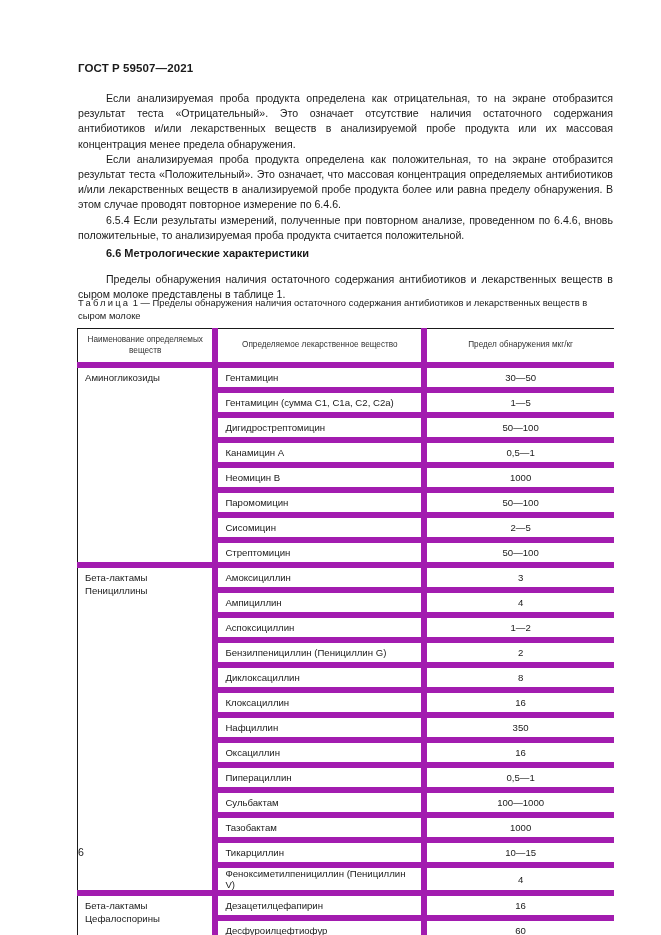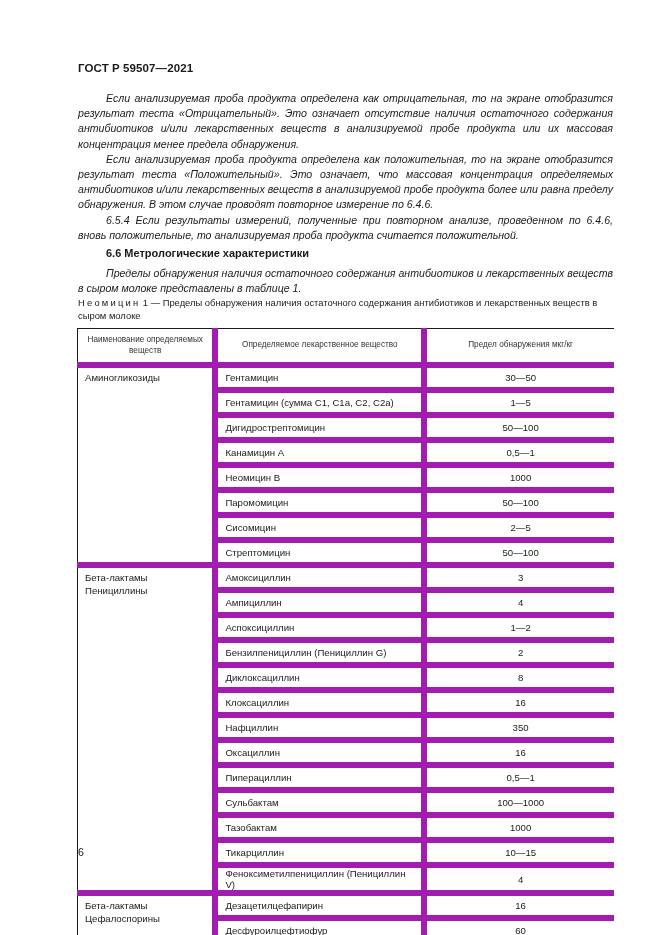--- a/index.html
+++ b/index.html
@@ -6,21 +6,21 @@
     body {
       width: 661px; height: 935px; position: relative; overflow: hidden;
       font-family: "Liberation Sans", sans-serif; color: #1a1a1a;
     }
     .page-header {
       position: absolute; left: 78px; top: 62px;
       font-size: 11.5px; font-weight: bold; letter-spacing: 0.1px;
     }
     .body-text {
       position: absolute; left: 78px; width: 535px;
-      font-size: 10.6px; line-height: 15.2px; text-align: justify; font-style: italic;
+      font-size: 10.6px; line-height: 15.2px; text-align: justify;
     }
     .body-text p { margin: 0; text-indent: 28px; }
     .section-title {
       position: absolute; left: 106px; top: 247px;
       font-size: 11px; font-weight: bold;
     }
     .caption {
       position: absolute; left: 78px; top: 297px; width: 540px;
       font-size: 9.4px; line-height: 12.5px;
     }
@@ -54,25 +54,25 @@
 <div class="page-header">ГОСТ Р 59507—2021</div>
 
 <div class="body-text" style="top:91px;">
   <p>Если анализируемая проба продукта определена как отрицательная, то на экране отобразится результат теста «Отрицательный». Это означает отсутствие наличия остаточного содержания антибиотиков и/или лекарственных веществ в анализируемой пробе продукта или их массовая концентрация менее предела обнаружения.</p>
   <p>Если анализируемая проба продукта определена как положительная, то на экране отобразится результат теста «Положительный». Это означает, что массовая концентрация определяемых антибиотиков и/или лекарственных веществ в анализируемой пробе продукта более или равна пределу обнаружения. В этом случае проводят повторное измерение по 6.4.6.</p>
   <p>6.5.4 Если результаты измерений, полученные при повторном анализе, проведенном по 6.4.6, вновь положительные, то анализируемая проба продукта считается положительной.</p>
 </div>
 
 <div class="section-title">6.6 Метрологические характеристики</div>
 
-<div class="body-text" style="top:266px;">
+<div class="body-text" style="top:272px;">
   <p>Пределы обнаружения наличия остаточного содержания антибиотиков и лекарственных веществ в сыром молоке представлены в таблице 1.</p>
 </div>
 
-<div class="caption"><span class="spaced">Неомицин</span><span> 1 — Пределы обнаружения наличия остаточного содержания антибиотиков и лекарственных веществ в сыром молоке</span></div>
+<div class="caption"><span class="spaced">Таблица</span><span> 1 — Пределы обнаружения наличия остаточного содержания антибиотиков и лекарственных веществ в сыром молоке</span></div>
 
 <table class="data-table">
   <colgroup>
     <col style="width:138px">
     <col style="width:209px">
     <col style="width:190px">
   </colgroup>
   <thead>
     <tr>
       <th>Наименование определяемых веществ</th>

